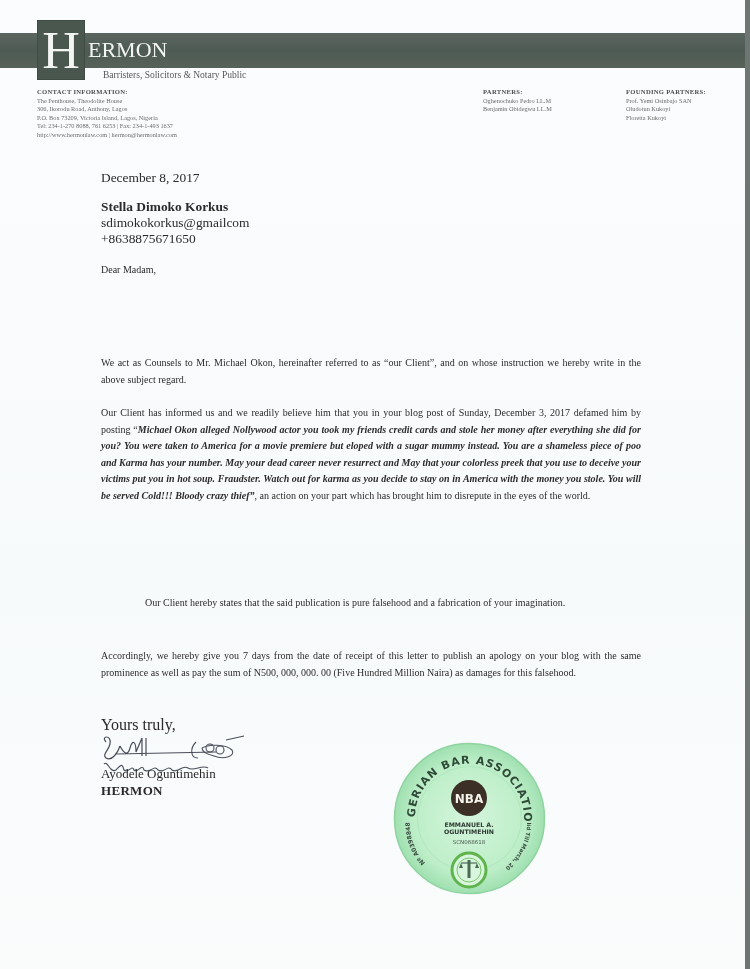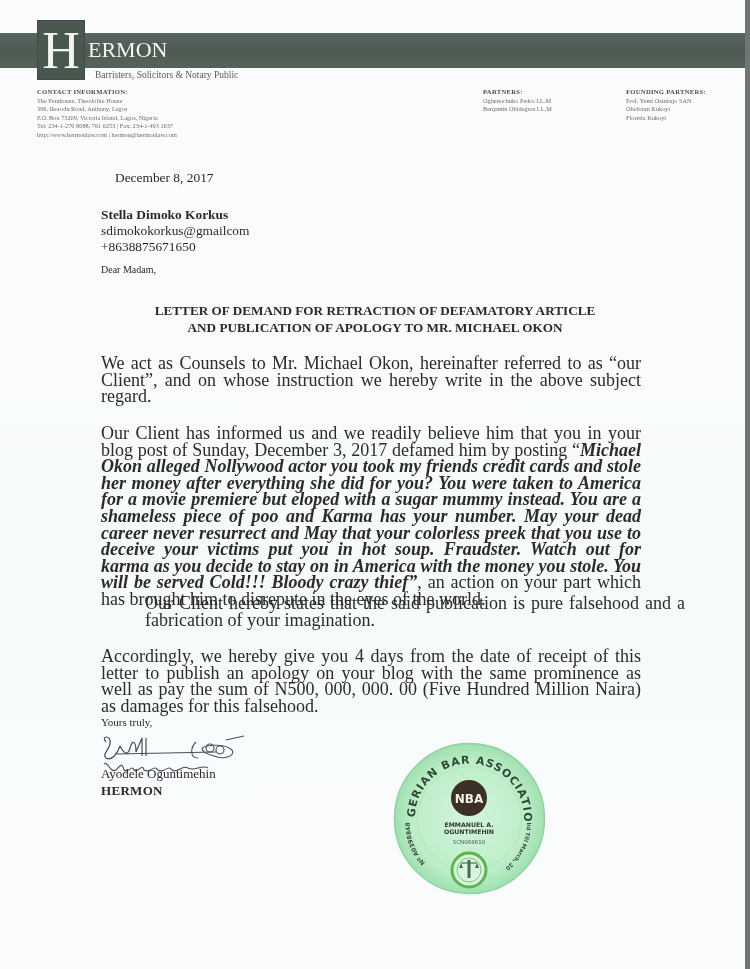--- a/index.html
+++ b/index.html
@@ -43,59 +43,59 @@
       margin-top: 2px;
     }
     .logo-rest {
       position: absolute; left: 88px; top: 34px;
       color: #f3f5f3;
       font-family: "Liberation Serif", serif;
       font-size: 22px; line-height: 31px;
       letter-spacing: 0px;
     }
     .tagline {
-      position: absolute; left: 95px; top: 70px;
+      position: absolute; left: 103px; top: 70px;
       font-size: 9.5px; color: #555a57;
     }
     .contact {
       position: absolute; left: 37px; top: 88px;
       font-size: 6.3px; line-height: 8.5px; color: #6a6e6c;
     }
     .hdr-label {
       font-weight: bold; color: #4a4e4c; letter-spacing: 0.3px;
       font-size: 6.6px;
     }
     .partners {
       position: absolute; left: 483px; top: 88px;
       font-size: 6.3px; line-height: 8.5px; color: #6a6e6c;
     }
     .founding {
       position: absolute; left: 626px; top: 88px;
       font-size: 6.3px; line-height: 8.5px; color: #6a6e6c;
     }
-    .date { position: absolute; left: 115px; top: 170px; font-size: 13.4px; }
+    .date { position: absolute; left: 101px; top: 170px; font-size: 13.4px; }
     .recipient { position: absolute; left: 101px; top: 199px; font-size: 13.4px; line-height: 16px; }
-    .recipient .name { font-weight: bold; margin-top: 8px; }
+    .recipient .name { font-weight: bold; }
     .salutation { position: absolute; left: 101px; top: 264px; font-size: 10px; }
     .subject {
       position: absolute; left: 101px; top: 302px; width: 548px;
       text-align: center; font-weight: bold;
       font-size: 13.2px; line-height: 17px; color: #2a2a2a;
     }
     .para {
       position: absolute; left: 101px; width: 540px;
-      font-size: 18px; line-height: 16.6px;
+      font-size: 10px; line-height: 16.6px;
       text-align: justify; color: #2b2b2b;
     }
     .p1 { top: 355px; }
-    .p2 { top: 405px; margin-top: 20px; }
+    .p2 { top: 405px; }
     .p3 { top: 595px; margin-left: 44px; }
     .p4 { top: 648px; }
     .quote { font-weight: bold; font-style: italic; }
-    .closing { position: absolute; left: 101px; top: 716px; font-size: 11px; }
+    .closing { position: absolute; left: 101px; top: 716px; font-size: 16px; }
     .signature {
       position: absolute; left: 98px; top: 734px;
       width: 150px; height: 45px;
     }
     .signer { position: absolute; left: 101px; top: 765px; font-size: 13px; line-height: 17px; }
     .signer .firm { font-weight: bold; letter-spacing: 0.3px; }
     
     .stamp {
       position: absolute; left: 393px; top: 742px;
       width: 153px; height: 153px;
@@ -138,34 +138,30 @@
   <div class="date">December 8, 2017</div>
 
   <div class="recipient">
     <div class="name">Stella Dimoko Korkus</div>
     <div>sdimokokorkus@gmailcom</div>
     <div>+8638875671650</div>
   </div>
 
   <div class="salutation">Dear Madam,</div>
 
-  <div class="subject">
-    <div>LETTER OF DEMAND FOR RETRACTION OF DEFAMATORY ARTICLE</div>
-    <div>AND PUBLICATION OF APOLOGY TO MR. MICHAEL OKON</div>
-  </div>
 
   <div class="para p1">We act as Counsels to Mr. Michael Okon, hereinafter referred to as “our Client”, and on whose instruction we hereby write in the above subject regard.</div>
 
   <div class="para p2">
     <span>Our Client has informed us and we readily believe him that you in your blog post of Sunday, December 3, 2017 defamed him by posting “</span><span class="quote">Michael Okon alleged Nollywood actor you took my friends credit cards and stole her money after everything she did for you? You were taken to America for a movie premiere but eloped with a sugar mummy instead. You are a shameless piece of poo and Karma has your number. May your dead career never resurrect and May that your colorless preek that you use to deceive your victims put you in hot soup. Fraudster. Watch out for karma as you decide to stay on in America with the money you stole. You will be served Cold!!! Bloody crazy thief”</span><span>, an action on your part which has brought him to disrepute in the eyes of the world.</span>
   </div>
 
   <div class="para p3">Our Client hereby states that the said publication is pure falsehood and a fabrication of your imagination.</div>
 
-  <div class="para p4">Accordingly, we hereby give you 4 days from the date of receipt of this letter to publish an apology on your blog with the same prominence as well as pay the sum of N500, 000, 000. 00 (Five Hundred Million Naira) as damages for this falsehood.</div>
+  <div class="para p4">Accordingly, we hereby give you 7 days from the date of receipt of this letter to publish an apology on your blog with the same prominence as well as pay the sum of N500, 000, 000. 00 (Five Hundred Million Naira) as damages for this falsehood.</div>
 
   <div class="closing">Yours truly,</div>
 
   <svg class="signature" viewBox="0 0 150 45">
     <path d="M8 8 C 2 2, 14 0, 12 10 C 10 18, 4 20, 8 24 C 14 28, 20 18, 22 12 M22 12 C 26 20, 30 22, 32 14 C 34 6, 38 6, 38 18 M38 18 L 44 4 L 44 22 M48 4 L 48 22 M18 20 L 118 18" fill="none" stroke="#4a4e5a" stroke-width="1.2"></path>
     <path d="M6 30 C 10 26, 12 40, 18 36 C 22 32, 24 28, 26 36 C 30 40, 34 30, 36 36 C 40 40, 44 28, 46 36 C 52 40, 56 30, 60 36 C 66 40, 70 30, 74 36 C 80 40, 84 30, 90 34 C 96 38, 104 30, 110 34" fill="none" stroke="#4a4e5a" stroke-width="1.1"></path>
     <path d="M98 8 C 92 14, 92 24, 100 24 M104 14 C 110 10, 128 10, 134 16 C 138 22, 126 26, 116 22 C 108 20, 104 18, 104 14 M108 14 a4 4 0 1 0 8 0 a4 4 0 1 0 -8 0 M118 16 a4 4 0 1 0 8 0 a4 4 0 1 0 -8 0 M128 6 L 146 2" fill="none" stroke="#4a4e5a" stroke-width="1.1"></path>
   </svg>
 
   <div class="signer">

